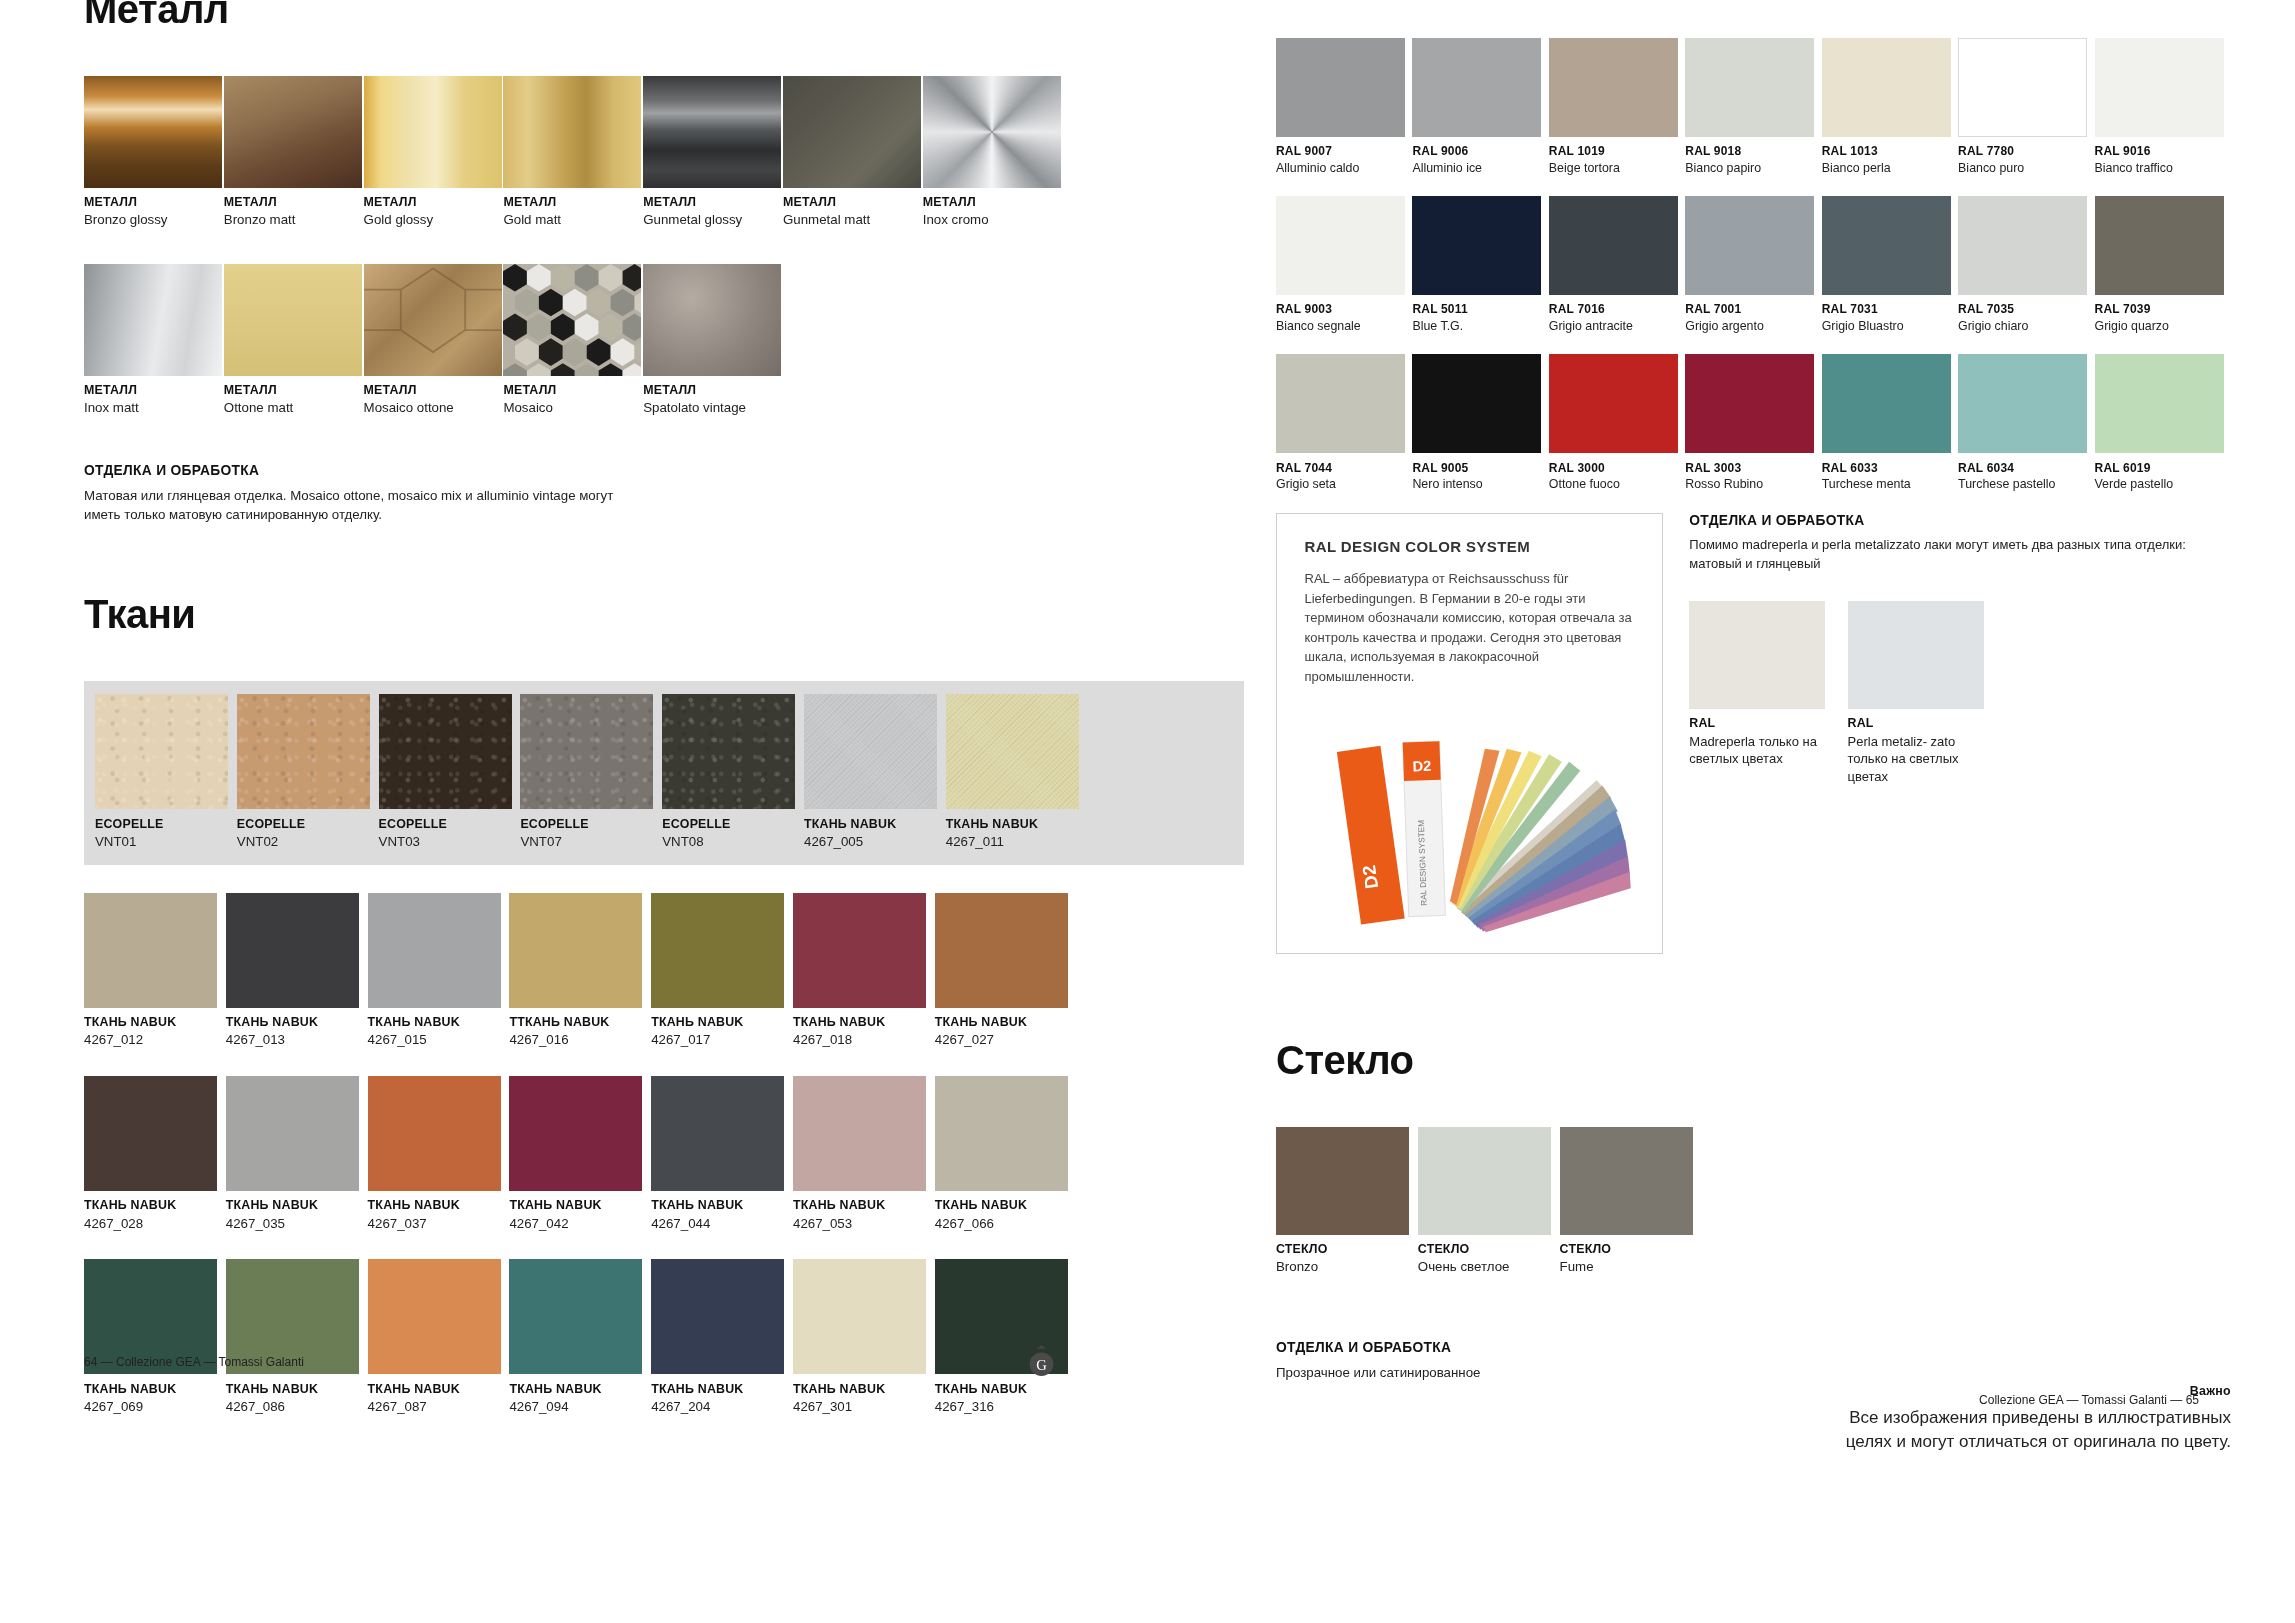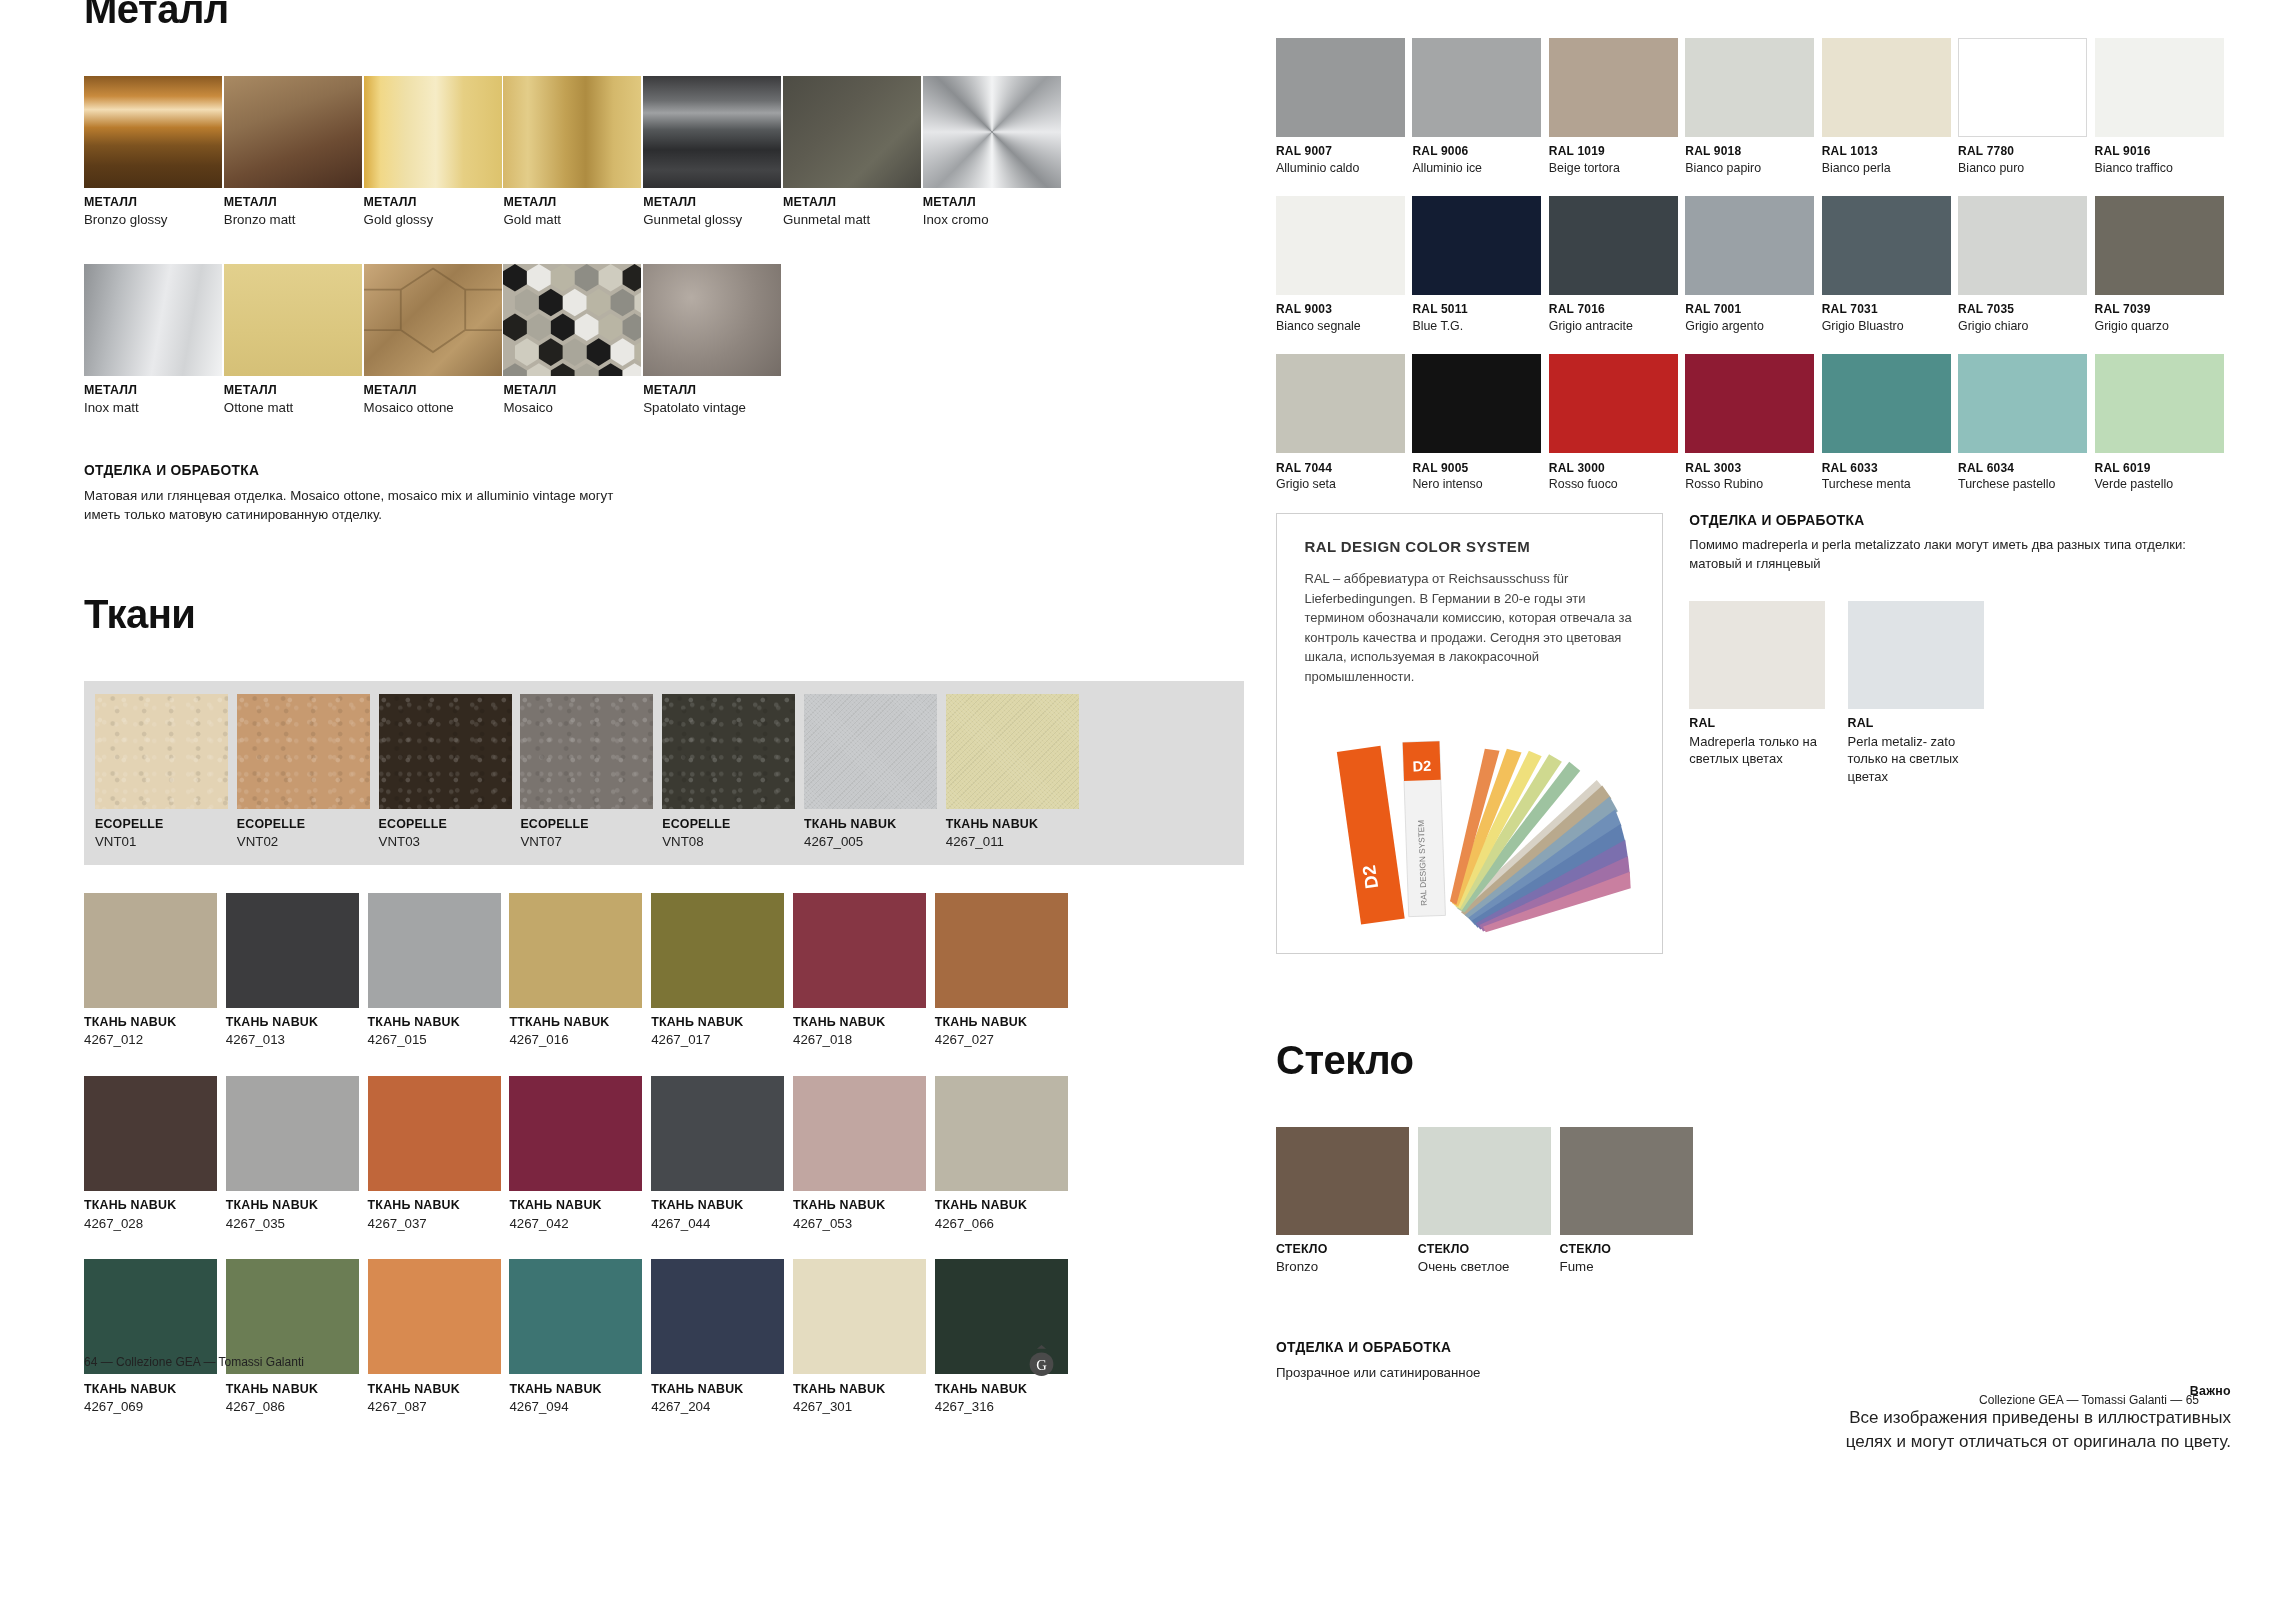--- a/index.html
+++ b/index.html
@@ -593,21 +593,21 @@
           <div class="chip" style="background:#121212;position:relative;overflow:hidden;"></div>
           <div class="cap">
             <div class="k">RAL 9005</div>
             <div class="v">Nero intenso</div>
           </div>
         </div>
         <div class="swatch">
           <div class="chip" style="background:#be2322;position:relative;overflow:hidden;"></div>
           <div class="cap">
             <div class="k">RAL 3000</div>
-            <div class="v">Rosso fuoco</div>
+            <div class="v">Ottone fuoco</div>
           </div>
         </div>
         <div class="swatch">
           <div class="chip" style="background:#8e1b33;position:relative;overflow:hidden;"></div>
           <div class="cap">
             <div class="k">RAL 3003</div>
             <div class="v">Rosso Rubino</div>
           </div>
         </div>
         <div class="swatch">

